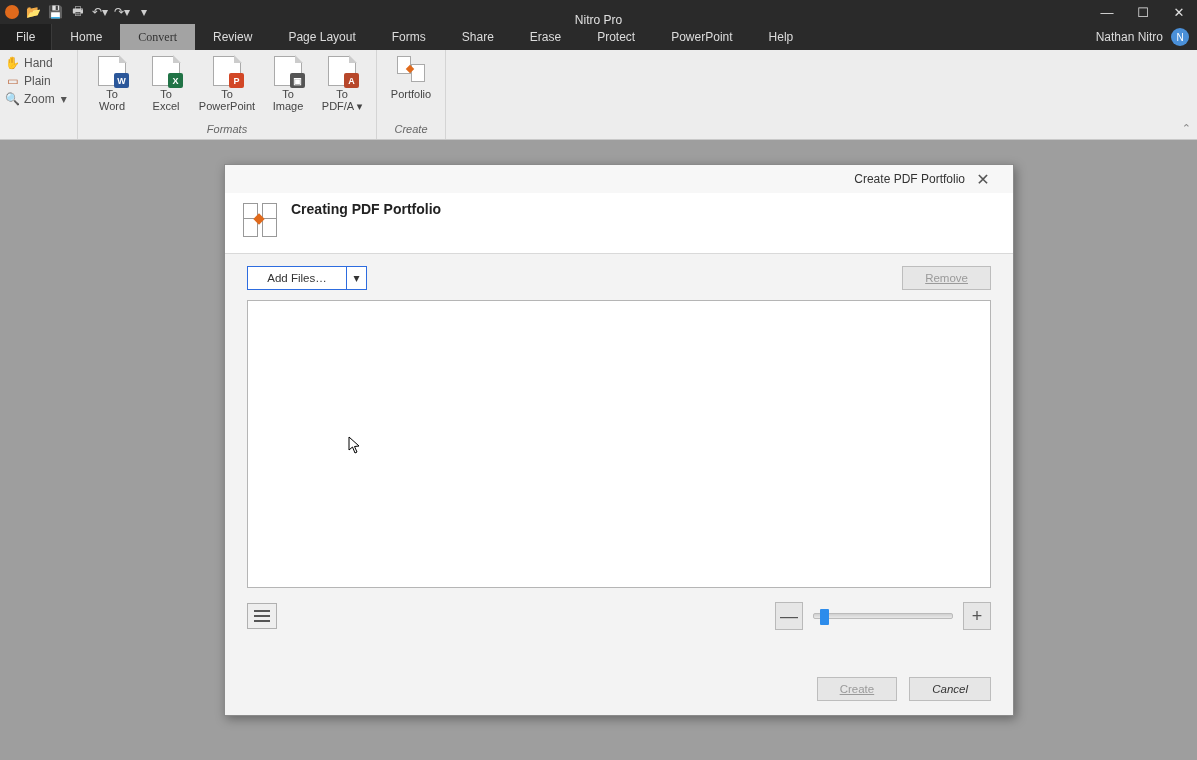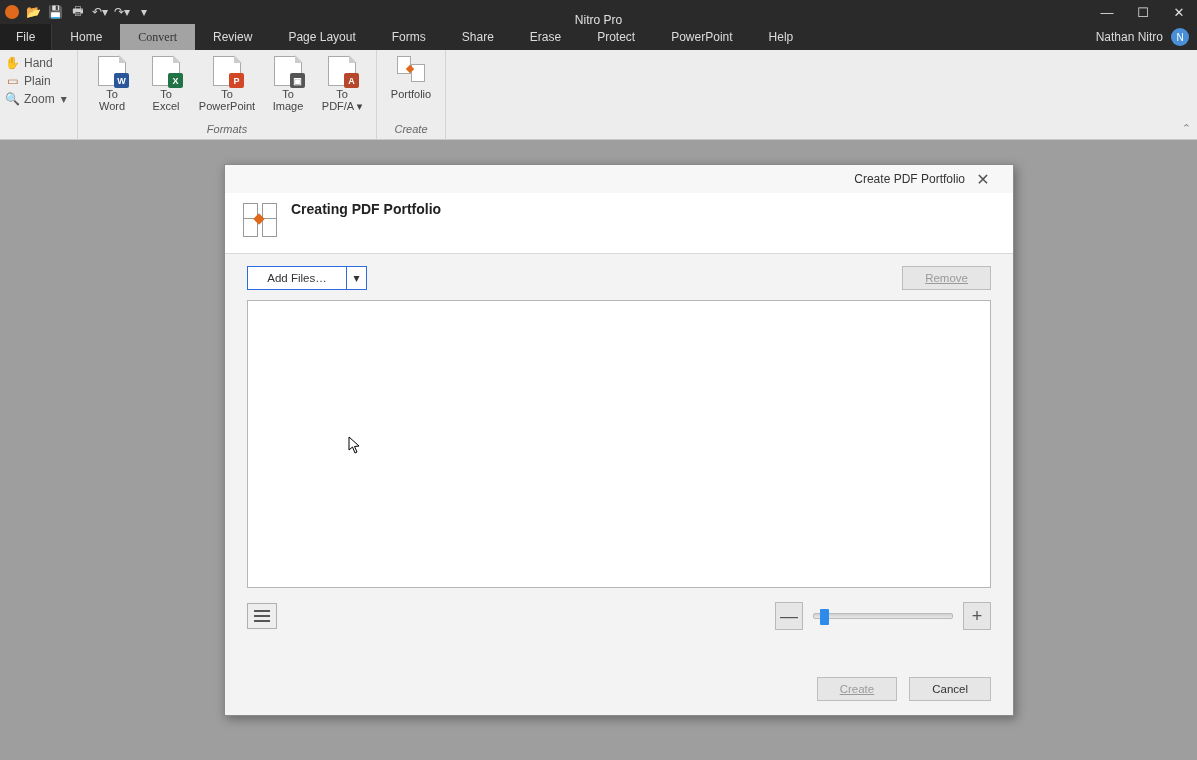--- a/index.html
+++ b/index.html
@@ -230,21 +230,21 @@
           <div class="zbtn">—</div>
           <div class="zslider">
               <div class="zhandle"></div>
             </div>
           <div class="zbtn">+</div>
         </div>
       </div>
     </div>
     <div class="dlg-footer">
       <div class="btn disabled">Create</div>
-      <div class="btn" style="color:#333;">Cancel</div>
+      <div class="btn" style="color:#333;font-style:italic;">Cancel</div>
     </div>
   </div>
 
   <div class="cursor">
     <svg viewBox="0 0 14 18">
         <path d="M1 1 L1 14 L4.5 11 L7 17 L9 16 L6.5 10.5 L11 10 Z" fill="#fff" stroke="#000" stroke-width="1"></path>
       </svg>
   </div>
 </div>
 

